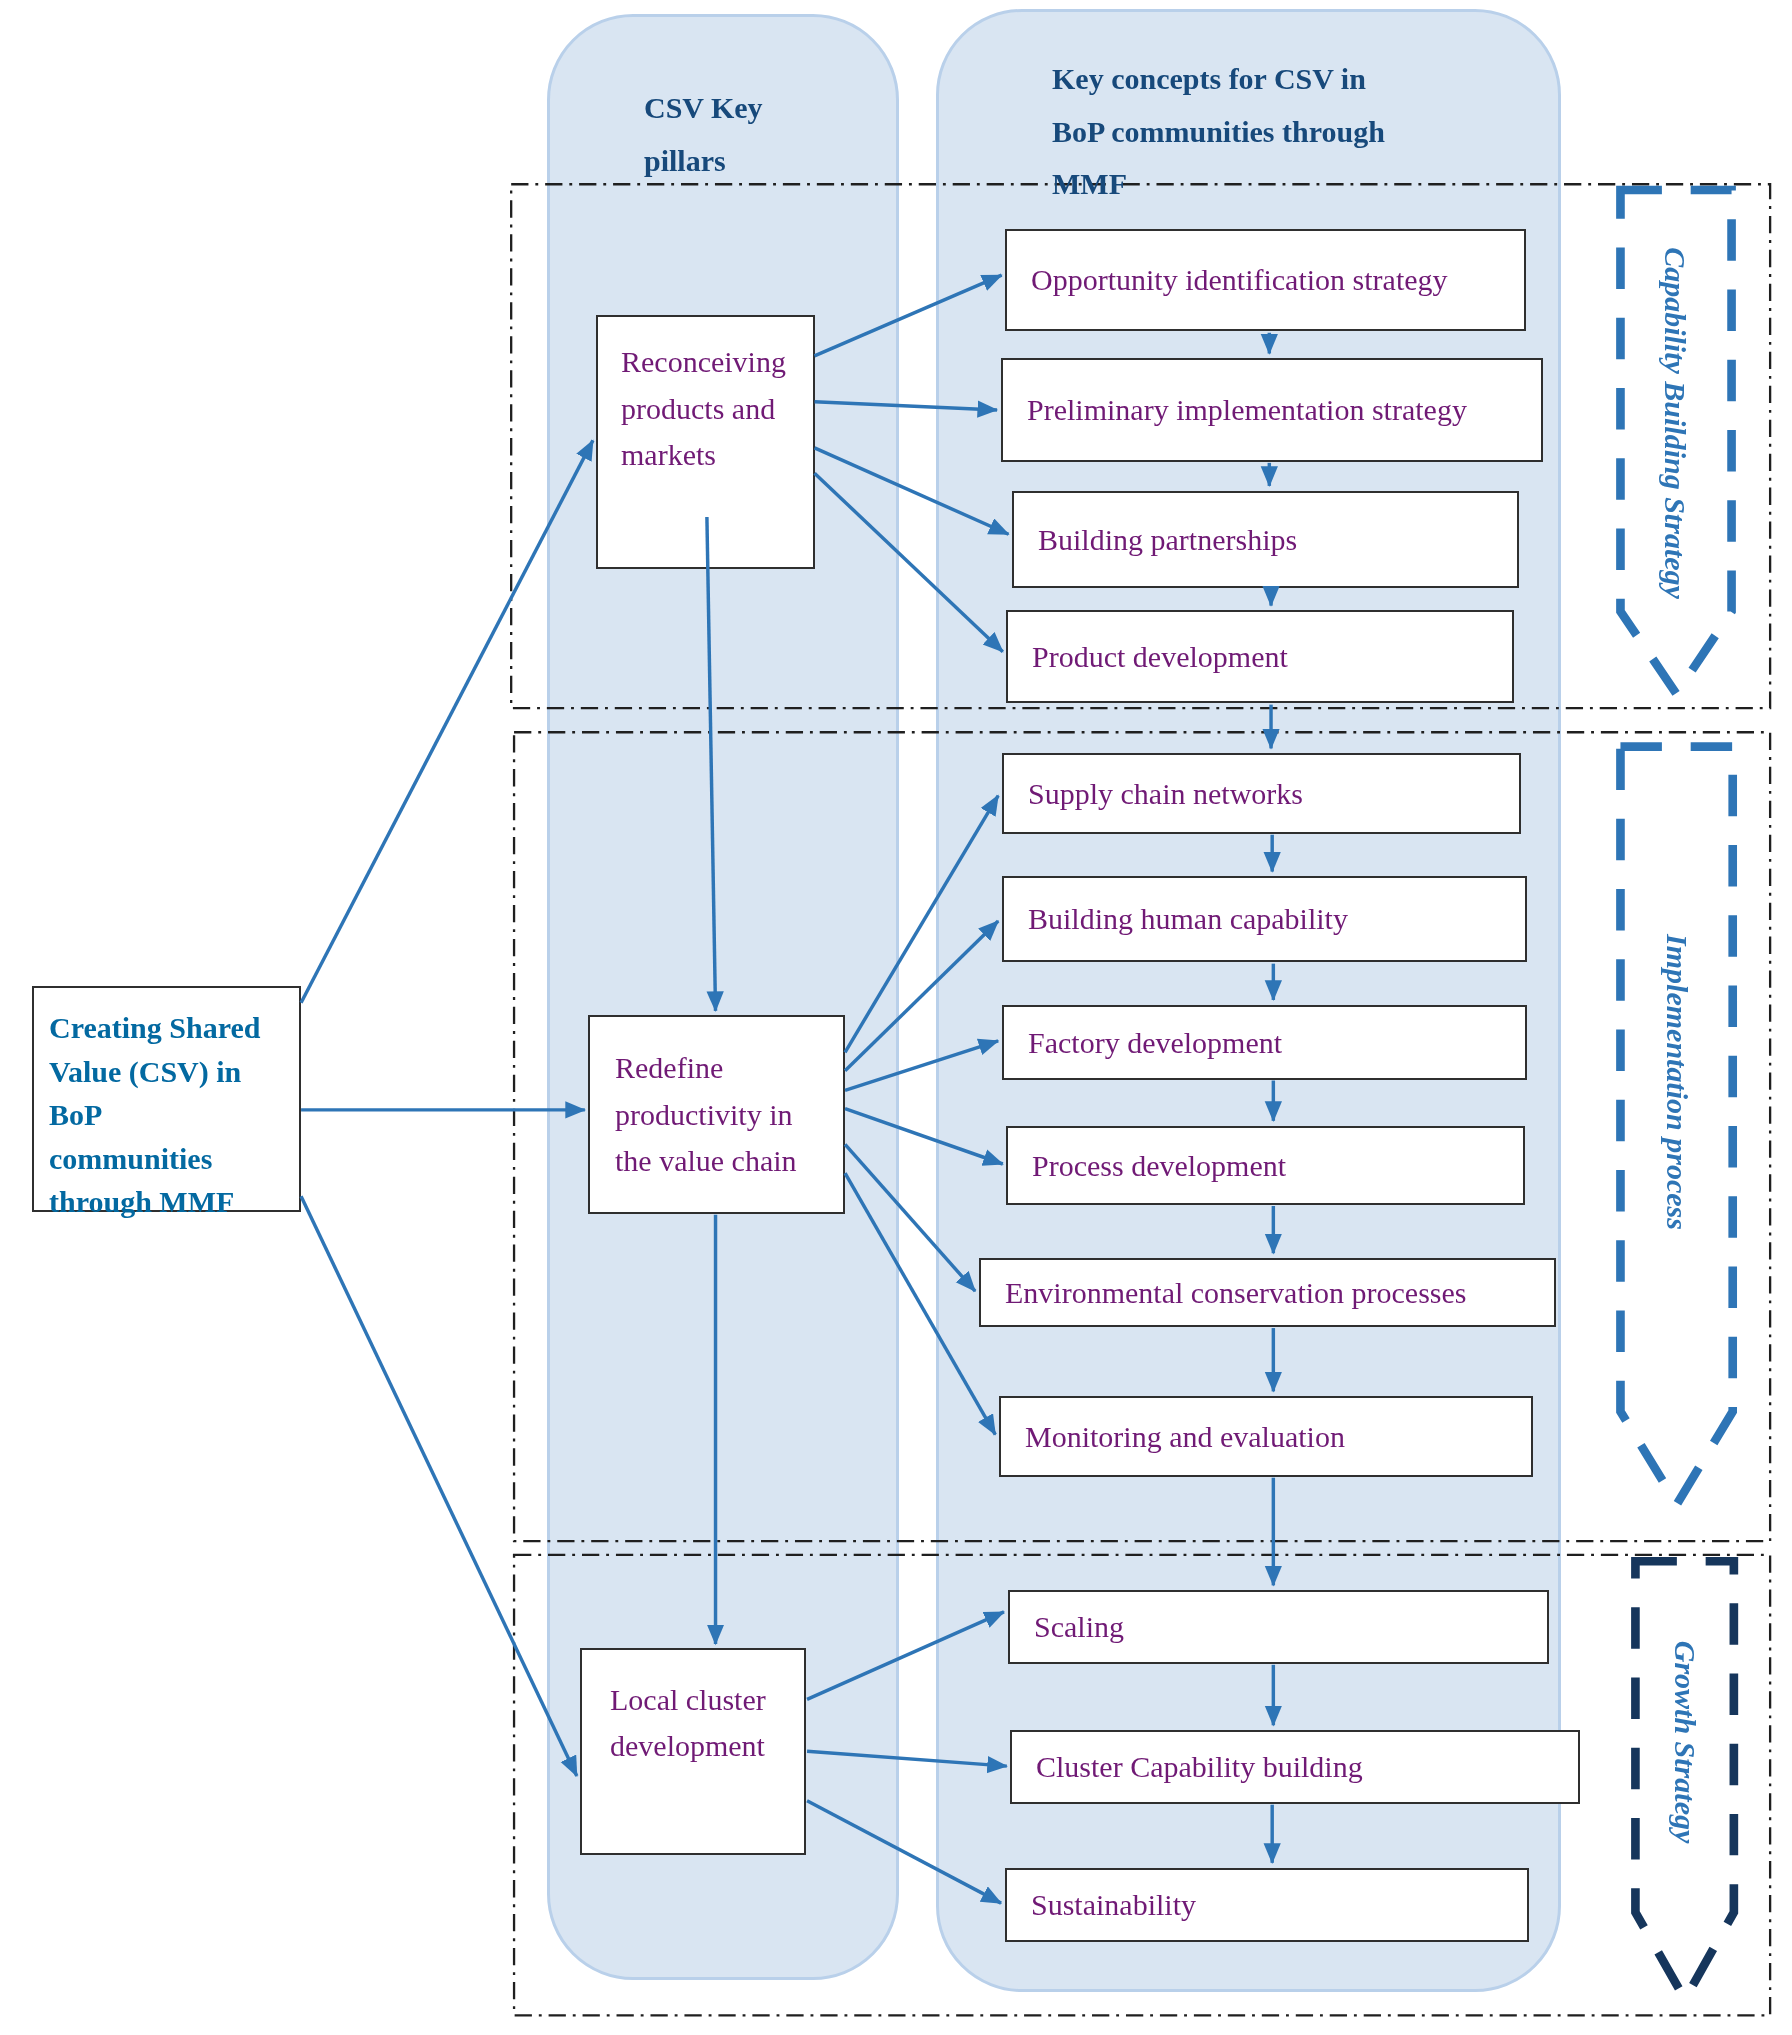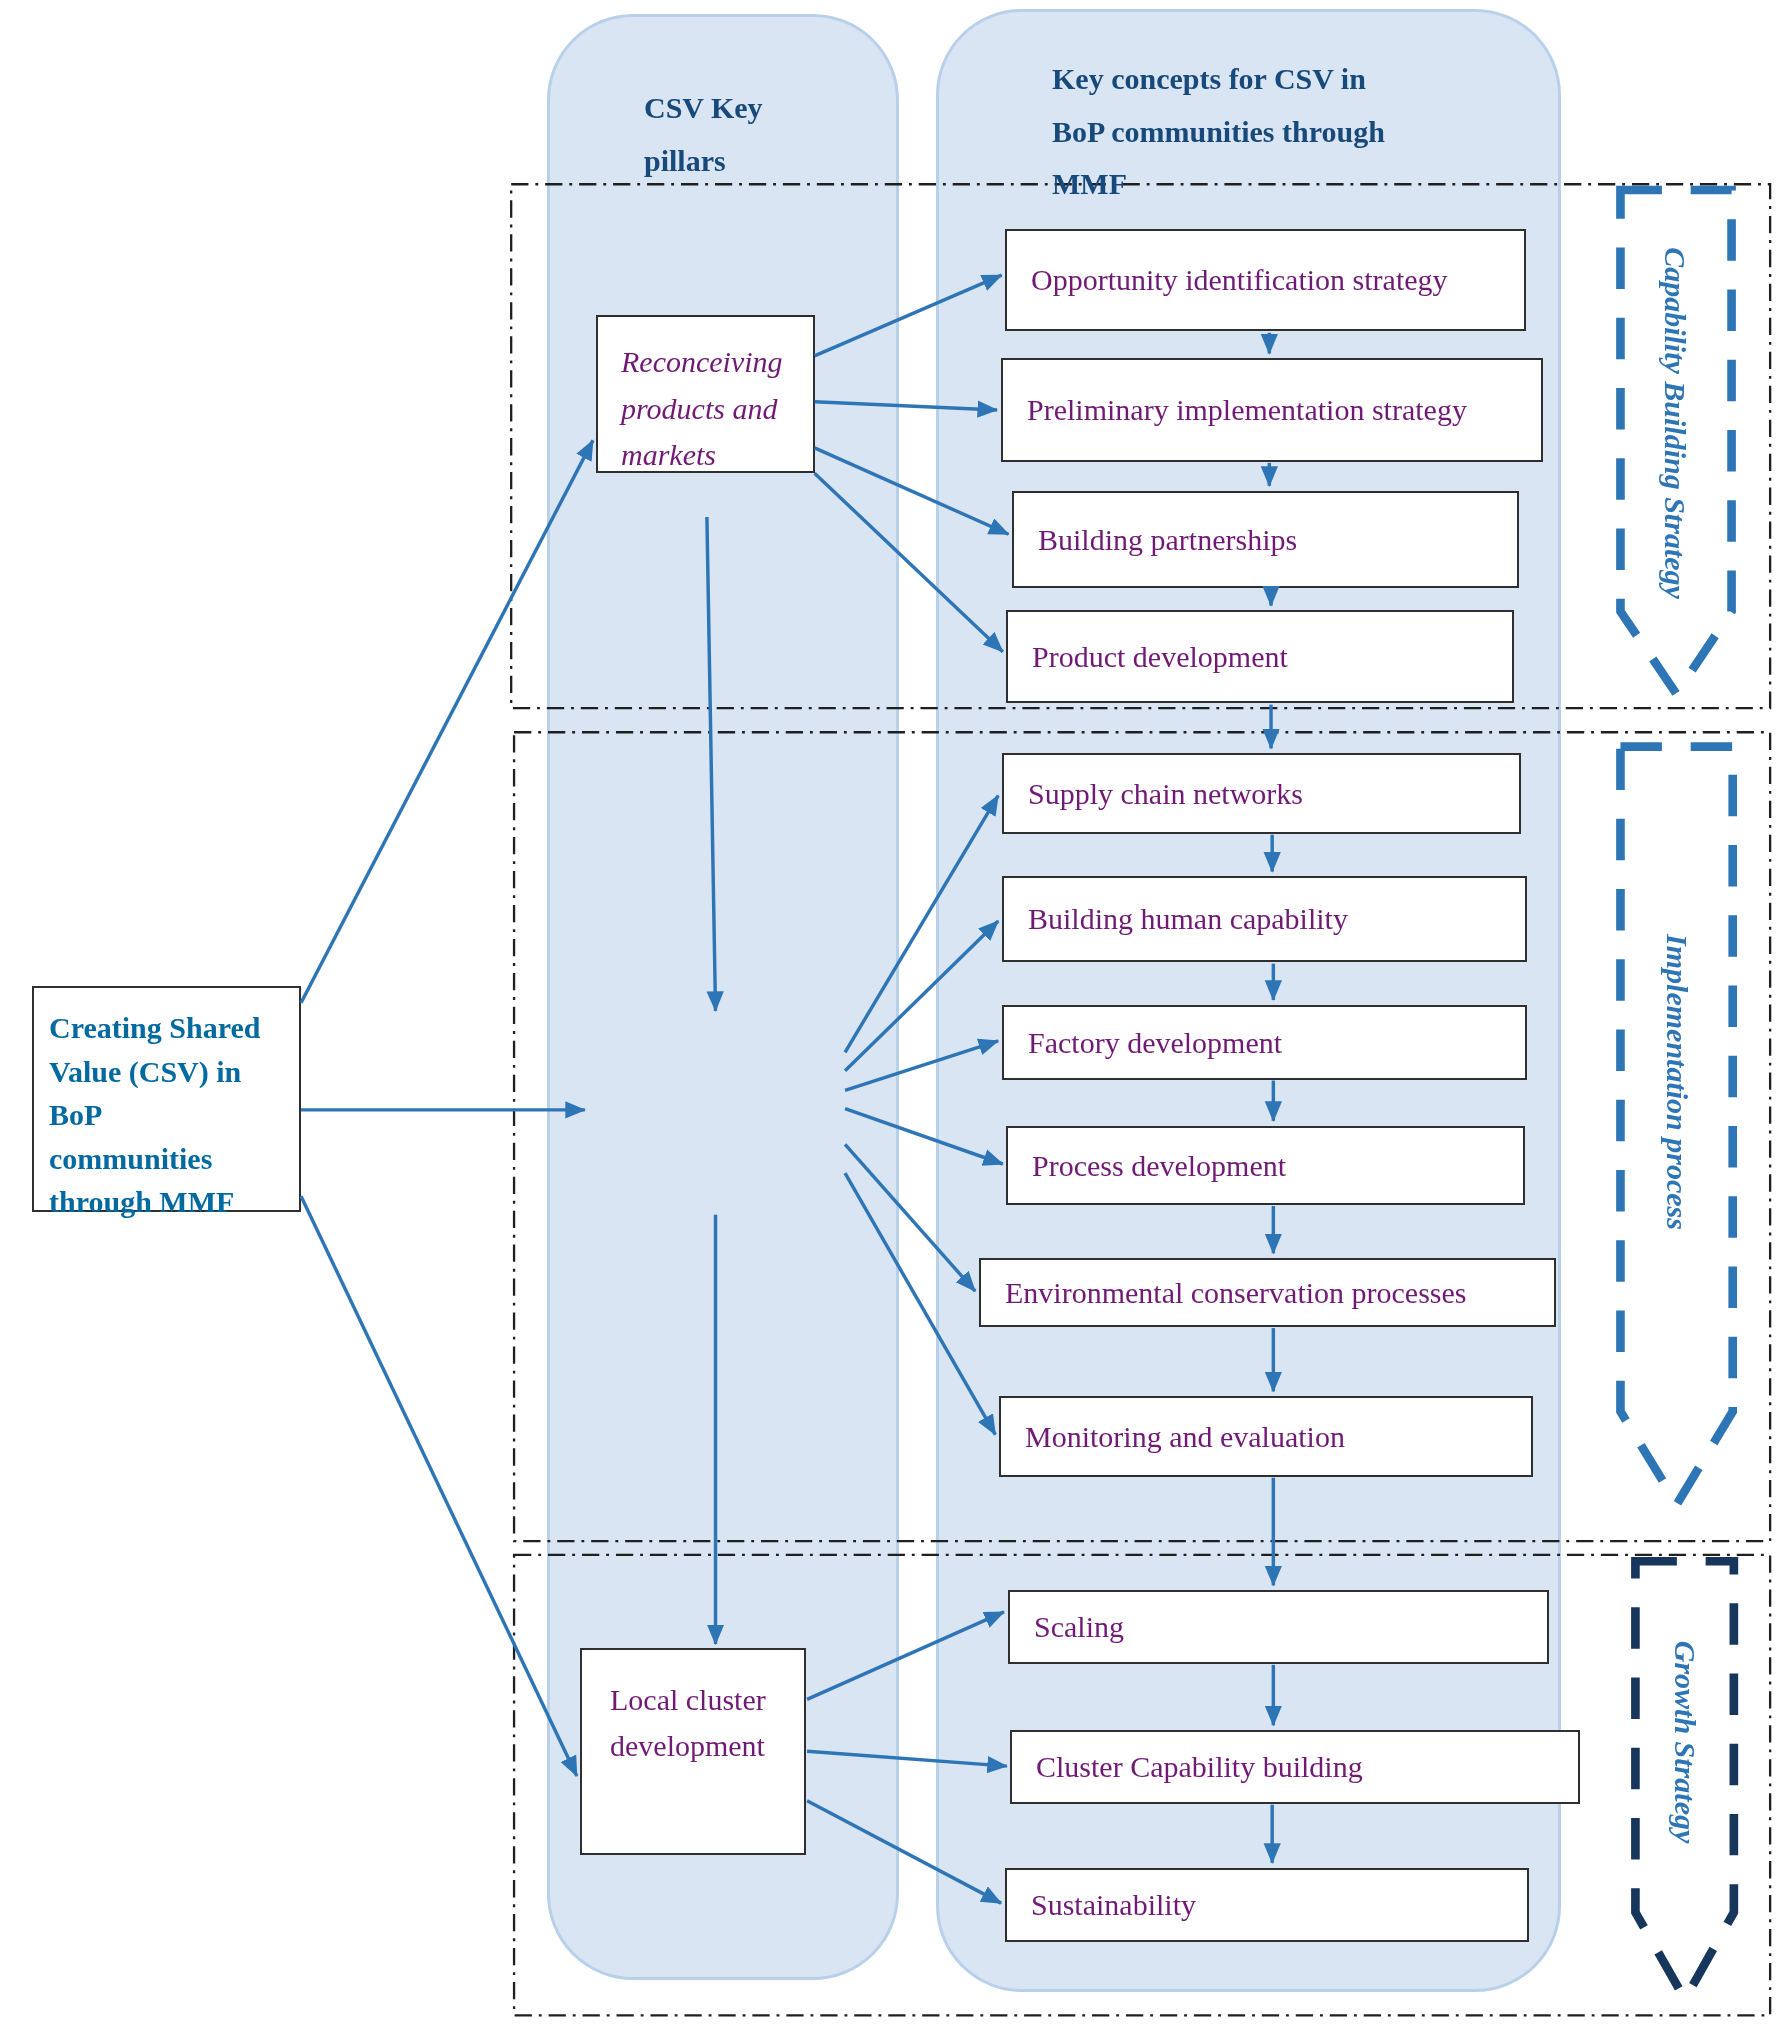--- a/index.html
+++ b/index.html
@@ -33,21 +33,21 @@
     position:absolute;background:#ffffff;border:2.3px solid #2F2F2F;box-sizing:border-box;
     color:#701a75;font-size:30px;z-index:5;
   }
   .pillar{white-space:pre-line;line-height:1.55;}
   .concept{display:flex;align-items:center;padding-left:24px;white-space:nowrap;}
   #n-main{
     left:32px;top:986px;width:269px;height:226px;border-width:2.9px;
     color:#0369a1;font-weight:bold;white-space:pre-line;line-height:1.45;
     padding:18.4px 5.8px 0 15px;
   }
-  #n-pillar1{left:596px;top:315px;width:219px;height:158px;padding:22px 7px 0 23px;font-style:italic;}
+  #n-pillar1{left:596px;top:315px;width:219px;height:254px;padding:22px 7px 0 23px;}
   #n-pillar2{left:588px;top:1015px;width:257px;height:199px;padding:28px 5.8px 0 25px;}
   #n-pillar3{left:580px;top:1648px;width:226px;height:207px;padding:26.5px 5.8px 0 28px;}
   #n-c1{left:1005px;top:229px;width:521px;height:102px;}
   #n-c2{left:1001px;top:358px;width:542px;height:104px;}
   #n-c3{left:1012px;top:491px;width:507px;height:97px;}
   #n-c4{left:1006px;top:610px;width:508px;height:93px;}
   #n-c5{left:1002px;top:753px;width:519px;height:81px;}
   #n-c6{left:1002px;top:876px;width:525px;height:86px;}
   #n-c7{left:1002px;top:1005px;width:525px;height:75px;}
   #n-c8{left:1006px;top:1126px;width:519px;height:79px;}
@@ -89,20 +89,23 @@
 MMF</div>
 
   <div class="node" id="n-main">Creating Shared
 Value (CSV) in
 BoP
 communities
 through MMF</div>
   <div class="node pillar" id="n-pillar1">Reconceiving
 products and
 markets</div>
+  <div class="node pillar" id="n-pillar2">Redefine
+productivity in
+the value chain</div>
   <div class="node pillar" id="n-pillar3">Local cluster
 development</div>
   <div class="node concept" id="n-c1">Opportunity identification strategy</div>
   <div class="node concept" id="n-c2">Preliminary implementation strategy</div>
   <div class="node concept" id="n-c3">Building partnerships</div>
   <div class="node concept" id="n-c4">Product development</div>
   <div class="node concept" id="n-c5">Supply chain networks</div>
   <div class="node concept" id="n-c6">Building human capability</div>
   <div class="node concept" id="n-c7">Factory development</div>
   <div class="node concept" id="n-c8">Process development</div>

